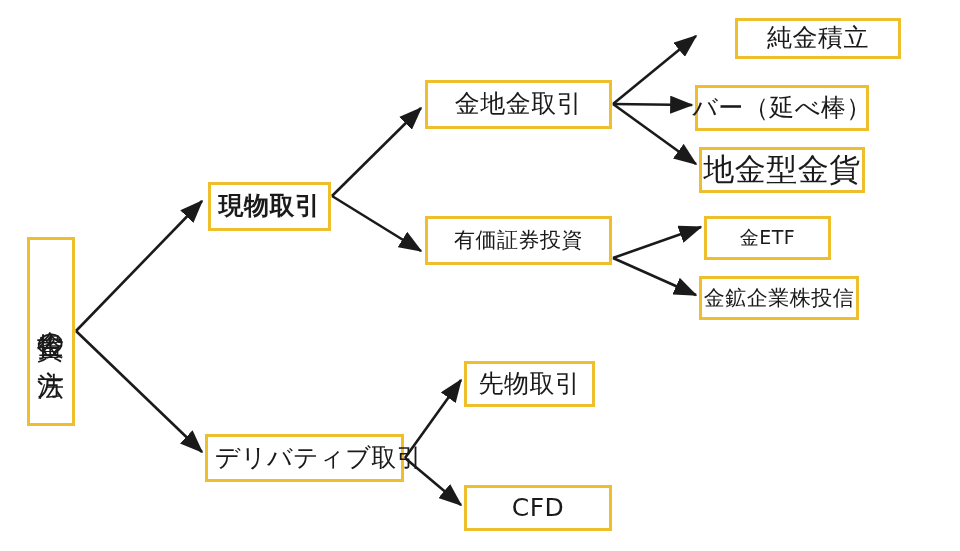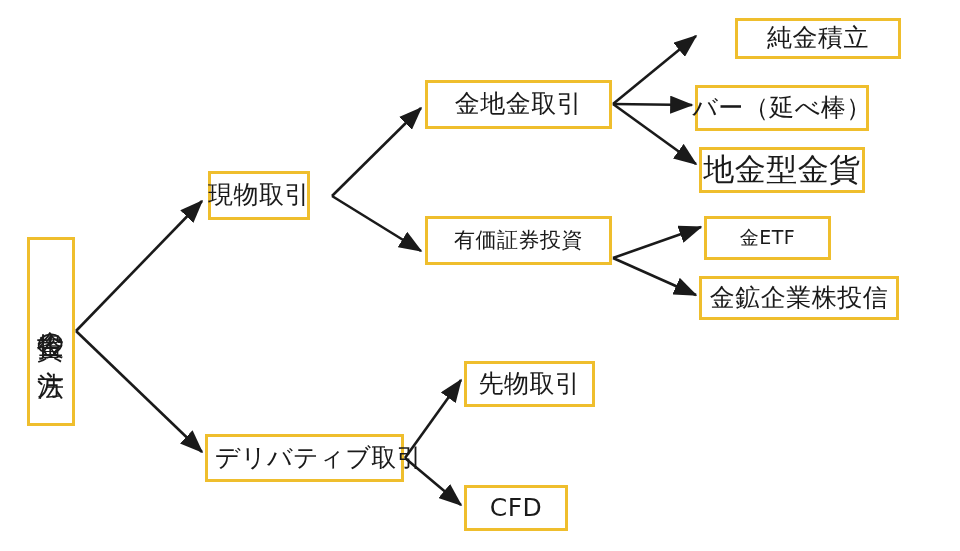--- a/index.html
+++ b/index.html
@@ -39,31 +39,31 @@
   }
   .node.root {
     writing-mode: vertical-rl;
     text-orientation: upright;
     letter-spacing: 2px;
     line-height: 1.0;
   }
 
   
   #n-root      { left: 27px;  top: 237px; width: 48px;  height: 189px; font-size: 27px; }
-  #n-spot      { left: 208px; top: 171px; width: 102px; height: 49px;  font-size: 25px; }
+  #n-spot      { left: 208px; top: 182px; width: 123px; height: 49px;  font-size: 25px; font-weight: bold; }
   #n-deriv     { left: 205px; top: 434px; width: 199px; height: 48px;  font-size: 25px; padding-left: 28px; }
   #n-bullion   { left: 425px; top: 80px;  width: 187px; height: 49px;  font-size: 25px; }
   #n-secur     { left: 425px; top: 216px; width: 187px; height: 49px;  font-size: 21px; }
   #n-futures   { left: 464px; top: 361px; width: 131px; height: 46px;  font-size: 25px; text-align: right; }
-  #n-cfd       { left: 464px; top: 485px; width: 104px; height: 46px;  font-size: 25px; }
+  #n-cfd       { left: 464px; top: 485px; width: 148px; height: 46px;  font-size: 25px; }
   #n-savings   { left: 699px; top: 18px;  width: 166px; height: 41px;  font-size: 25px; margin-left: 36px; }
   #n-bar       { left: 695px; top: 85px;  width: 174px; height: 46px;  font-size: 25px; }
   #n-coin      { left: 699px; top: 147px; width: 166px; height: 46px;  font-size: 31px; }
   #n-etf       { left: 704px; top: 216px; width: 127px; height: 44px;  font-size: 19px; text-align: right; }
-  #n-mining    { left: 699px; top: 276px; width: 200px; height: 44px;  font-size: 25px; }
+  #n-mining    { left: 699px; top: 276px; width: 160px; height: 44px;  font-size: 21px; }
 </style>
 </head>
 <body>
 
 <div id="canvas">
 
   <svg id="edges" viewBox="0 0 960 551" width="960" height="551" xmlns="http://www.w3.org/2000/svg">
     <defs>
       <marker id="arrowhead" markerWidth="9" markerHeight="7" refX="8.4" refY="3.5" orient="auto" markerUnits="strokeWidth">
         <path d="M0,0 L9,3.5 L0,7 Z" fill="#1a1a1a"></path>

